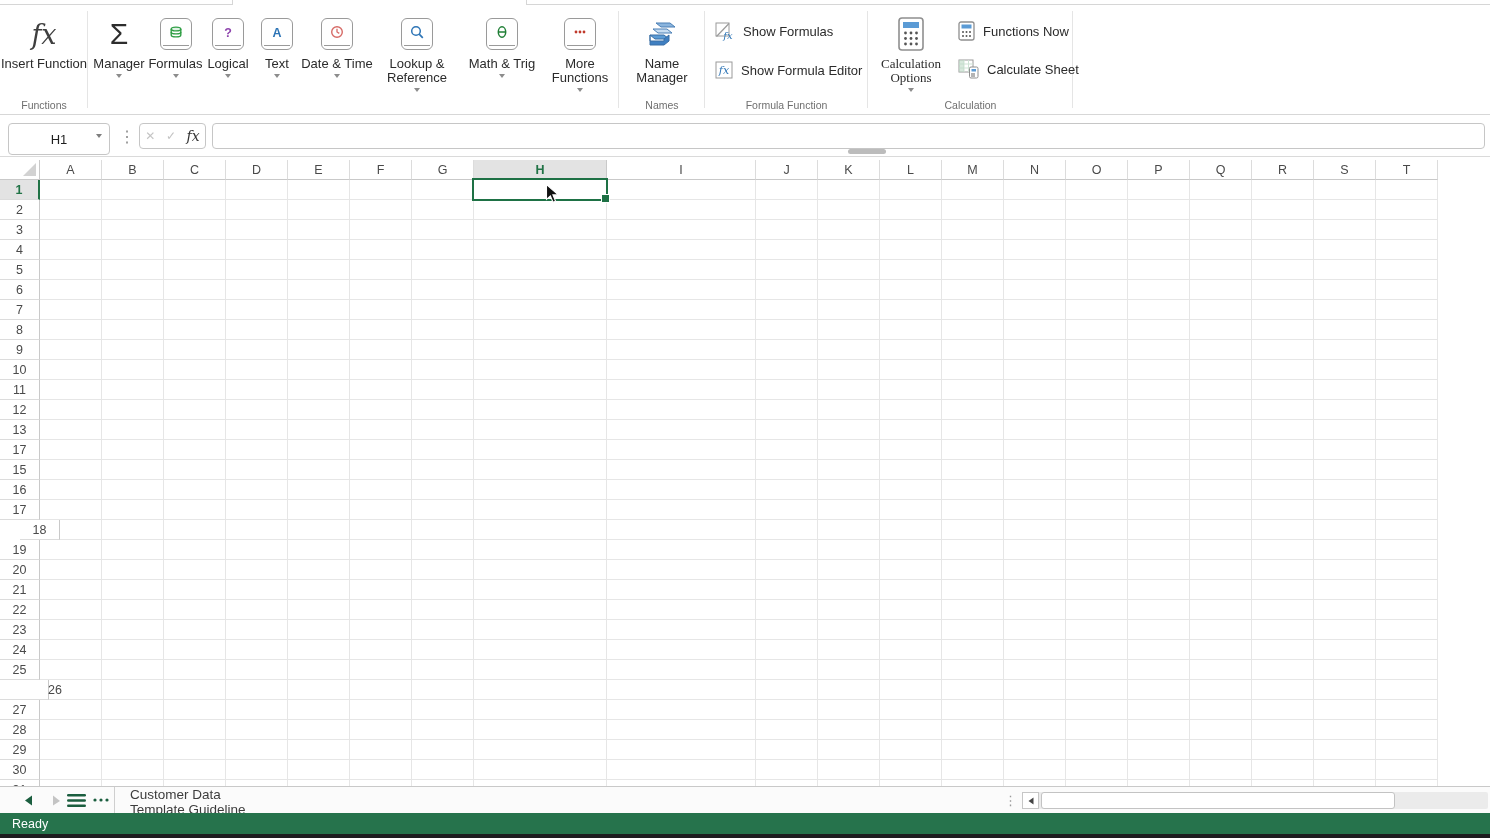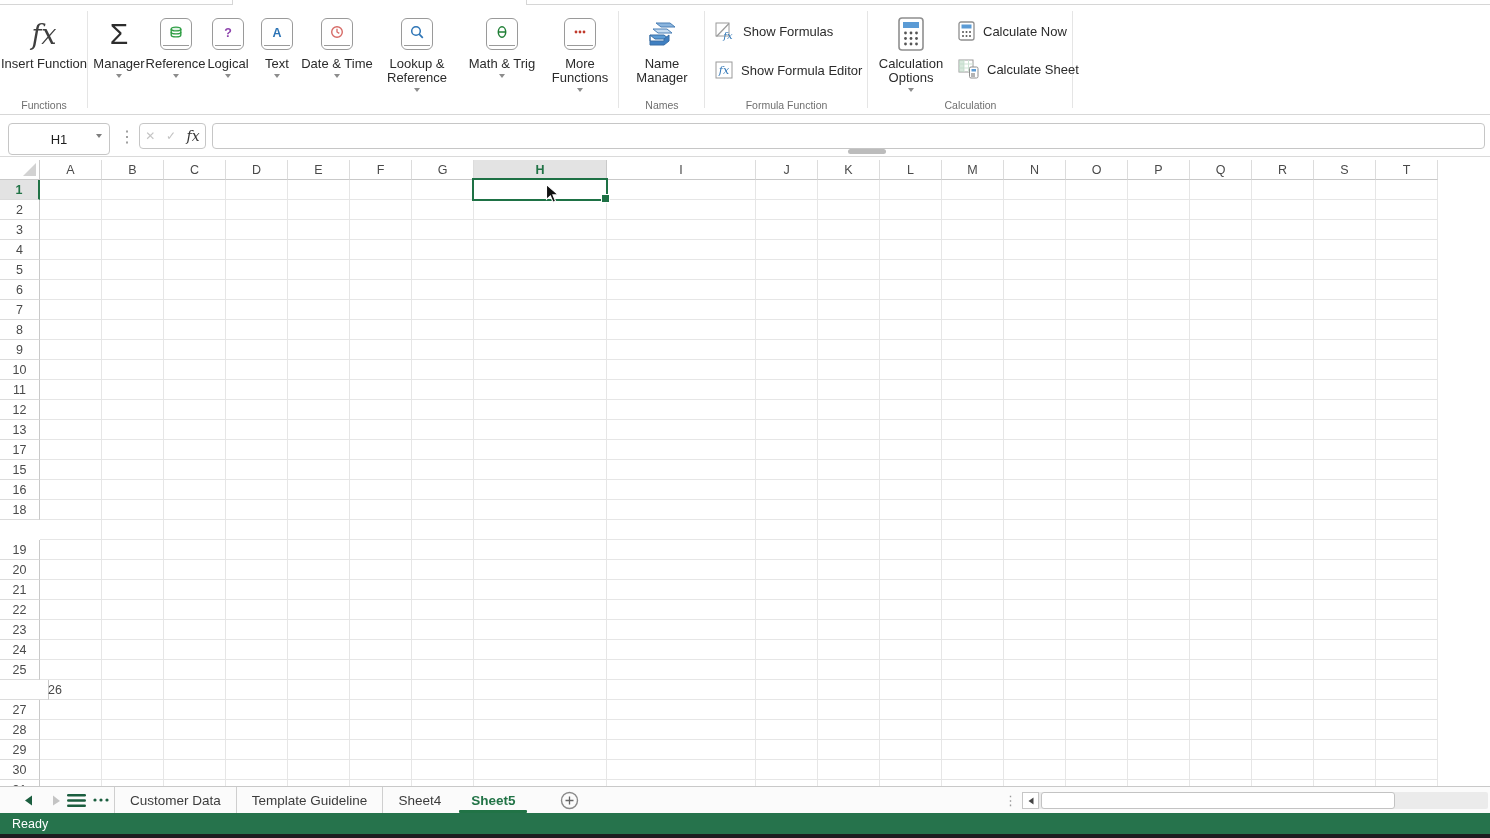--- a/index.html
+++ b/index.html
@@ -52,21 +52,21 @@
   .rowh.sel{background:#e3e3e3;color:#217346;font-weight:bold;border-right:2px solid #217346;}
   .vline{position:absolute;top:20px;width:1px;height:606px;background:#e6e6e6;}
   .hlines{position:absolute;left:40px;top:20px;width:1398px;height:606px;background:repeating-linear-gradient(to bottom,transparent 0,transparent 19px,#e6e6e6 19px,#e6e6e6 20px);}
   .selcell{position:absolute;left:472px;top:18px;width:136px;height:23px;border:2px solid #1e7145;box-sizing:border-box;background:transparent;}
   .handle{position:absolute;right:-4px;bottom:-4px;width:7px;height:7px;background:#1e7145;border:1.5px solid #fff;box-sizing:content-box;}
   .cursor{position:absolute;left:545px;top:23px;z-index:9;}
 
   
   .sheetbar{position:absolute;top:786px;left:0;right:0;height:27px;background:#fbfbfb;border-top:1px solid #c9c9c9;box-sizing:border-box;}
   .nav-ic{position:absolute;top:0;height:26px;display:flex;align-items:center;justify-content:center;}
-  .tabs{position:absolute;left:114px;top:0;height:26px;display:flex;align-items:stretch;}
+  .tabs{position:absolute;left:114px;top:0;height:26px;display:flex;align-items:stretch;flex-direction:column;}
   .sheet-tab{position:relative;display:flex;align-items:center;padding:0 15px;font-size:13.5px;color:#3c3c3c;border-left:1px solid #cfcfcf;white-space:nowrap;}
   .sheet-tab.active{font-weight:bold;color:#217346;border-left:none;}
   .tab-underline{position:absolute;left:3px;right:3px;bottom:0;height:3.5px;background:#217346;border-radius:1px;}
   .addsheet{margin-left:30px;align-self:center;display:flex;align-items:center;}
   .sb-dots{position:absolute;left:1004px;top:0;height:26px;display:flex;align-items:center;color:#9a9a9a;font-size:13px;}
   .sb-track{position:absolute;left:1022px;top:5px;width:466px;height:17px;background:#ebebeb;border-radius:2px;}
   .sb-btn{position:absolute;left:1022px;top:5px;width:17px;height:17px;background:#fff;border:1px solid #c6c6c6;box-sizing:border-box;display:flex;align-items:center;justify-content:center;}
   .sb-thumb{position:absolute;left:1041px;top:5px;width:354px;height:17px;background:#fff;border:1px solid #c3c3c3;border-radius:3px;box-sizing:border-box;}
 
   
@@ -112,21 +112,21 @@
               <span class="book">
                 <svg width="16" height="16" viewBox="0 0 16 16">
                   <g fill="none" stroke="#2f9e44" stroke-width="1.4">
                     <ellipse cx="8" cy="5" rx="4.8" ry="1.9" fill="#dff3e5"></ellipse>
                     <path d="M3.2 5v6c0 1.05 2.15 1.9 4.8 1.9s4.8-.85 4.8-1.9V5"></path>
                     <path d="M3.2 8c0 1.05 2.15 1.9 4.8 1.9s4.8-.85 4.8-1.9"></path>
                   </g>
                 </svg>
               </span>
             </div>
-            <div class="big-label">Reference</div>
+            <div class="big-label">Formulas</div>
             <div class="caret"></div>
           </div>
           <div class="big-item" style="width: 50px;">
             <div class="icon-zone">
               <span class="book">
                 <svg width="16" height="16" viewBox="0 0 16 16">
                   <text x="8" y="12.5" text-anchor="middle" font-size="12.5" font-weight="bold" fill="#8e44ad">?</text>
                 </svg>
               </span>
             </div>
@@ -232,21 +232,21 @@
               <text x="9" y="13" font-size="11" font-style="italic" fill="#2e75b6" text-anchor="middle" font-family="DejaVu Serif,serif">fx</text>
             </svg>
           </span>
           <span>Show Formula Editor</span>
         </div>
       </div>
       <div class="ribbon-group" style="left: 868px; width: 205px;">
         <div class="divider"></div>
         <div class="group-label">Calculation</div>
         <div style="position: absolute; left: 0px; top: 0px;">
-          <div class="big-item" style="width: 86px;">
+          <div class="big-item" style="width: 86px; font-family: Liberation Serif, serif;">
             <div class="icon-zone">
               <svg width="26" height="34" viewBox="0 0 26 34">
                 <rect x="1" y="1" width="24" height="32" rx="3" fill="#fff" stroke="#8f8f8f" stroke-width="1.6"></rect>
                 <rect x="5" y="5" width="16" height="6" fill="#5b9bd5"></rect>
                 <g fill="#555">
                   <circle cx="7.5" cy="16" r="1.4"></circle>
                   <circle cx="13" cy="16" r="1.4"></circle>
                   <circle cx="18.5" cy="16" r="1.4"></circle>
                   <circle cx="7.5" cy="21.5" r="1.4"></circle>
                   <circle cx="13" cy="21.5" r="1.4"></circle>
@@ -269,21 +269,21 @@
               <g fill="#555">
                 <circle cx="5" cy="11" r="1"></circle>
                 <circle cx="8.5" cy="11" r="1"></circle>
                 <circle cx="12" cy="11" r="1"></circle>
                 <circle cx="5" cy="15" r="1"></circle>
                 <circle cx="8.5" cy="15" r="1"></circle>
                 <circle cx="12" cy="15" r="1"></circle>
               </g>
             </svg>
           </span>
-          <span>Calculate Now</span>
+          <span>Functions Now</span>
         </div>
         <div class="row-btn" style="top: 54px; left: 90px;">
           <span class="icon-sm">
             <svg width="21" height="20" viewBox="0 0 21 20">
               <rect x="1" y="1" width="14" height="12" fill="#fff" stroke="#9a9a9a"></rect>
               <path d="M1 5h14M1 9h14M6 1v12M10.5 1v12" stroke="#cfe3d5" fill="none"></path>
               <rect x="1" y="1" width="5" height="12" fill="#bcd9c4" opacity="0.6"></rect>
               <rect x="11.5" y="8" width="8.5" height="11" rx="1.5" fill="#fff" stroke="#8f8f8f"></rect>
               <rect x="13.5" y="10" width="4.5" height="2.5" fill="#5b9bd5"></rect>
               <g fill="#555">
@@ -369,21 +369,21 @@
       <div class="rowh" style="top: 160px;">8</div>
       <div class="rowh" style="top: 180px;">9</div>
       <div class="rowh" style="top: 200px;">10</div>
       <div class="rowh" style="top: 220px;">11</div>
       <div class="rowh" style="top: 240px;">12</div>
       <div class="rowh" style="top: 260px;">13</div>
       <div class="rowh" style="top: 280px;">17</div>
       <div class="rowh" style="top: 300px;">15</div>
       <div class="rowh" style="top: 320px;">16</div>
       <div class="rowh" style="top: 340px;">17</div>
-      <div class="rowh" style="top: 340px;">18</div>
+      <div class="rowh" style="top: 360px; margin-left: 20px;">18</div>
       <div class="rowh" style="top: 380px;">19</div>
       <div class="rowh" style="top: 400px;">20</div>
       <div class="rowh" style="top: 420px;">21</div>
       <div class="rowh" style="top: 440px;">22</div>
       <div class="rowh" style="top: 460px;">23</div>
       <div class="rowh" style="top: 480px;">24</div>
       <div class="rowh" style="top: 500px;">25</div>
       <div class="rowh" style="top: 520px; padding-left: 48px;">26</div>
       <div class="rowh" style="top: 540px;">27</div>
       <div class="rowh" style="top: 560px;">28</div>

